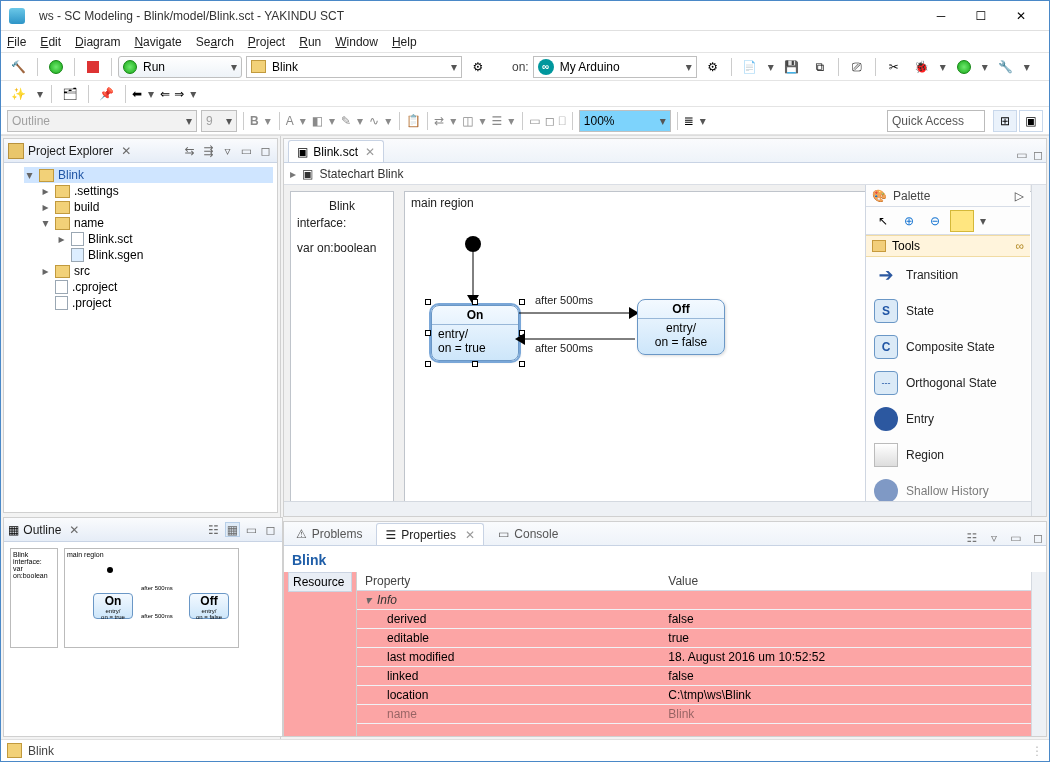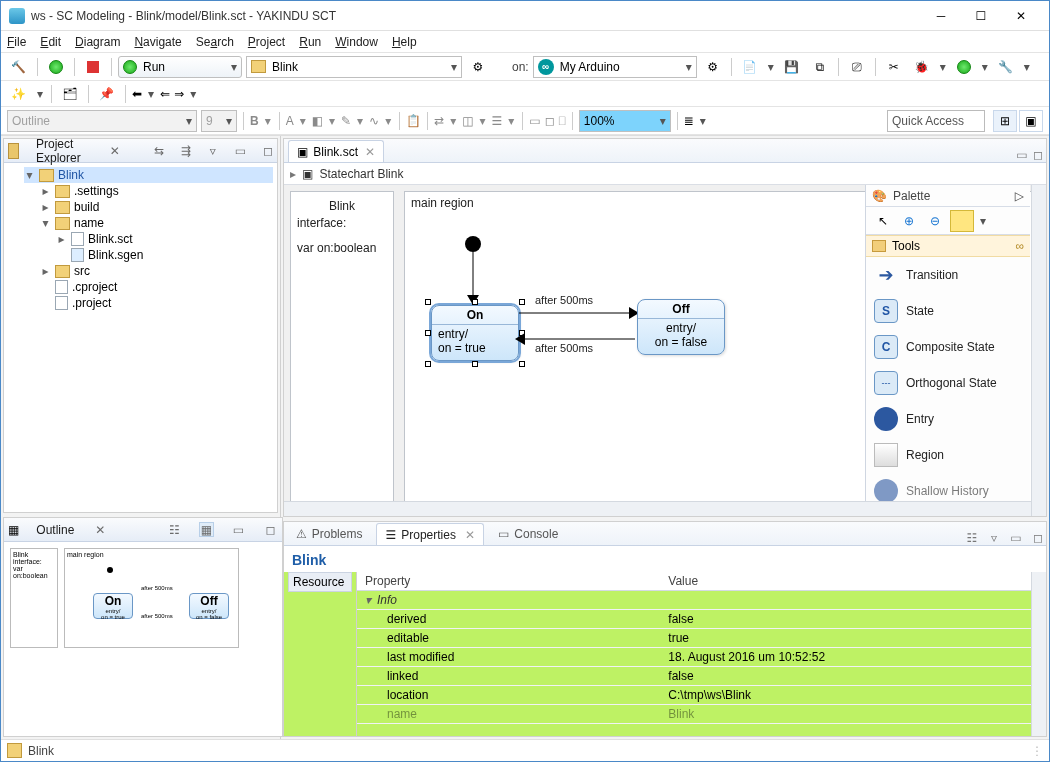--- a/index.html
+++ b/index.html
@@ -1,21 +1,21 @@
 <!DOCTYPE html>
 <html><head>
 <meta charset="utf-8">
 <style>
 * { box-sizing: border-box; margin: 0; padding: 0; font-family: "Segoe UI", Tahoma, sans-serif; font-size: 12px; }
 html, body { width: 1050px; height: 762px; overflow: hidden; background: #f0f0f0; }
 
 .win { width: 1050px; height: 762px; display: flex; flex-direction: column; border: 1px solid #4a88c7; background: #fff; }
 
 
-.titlebar { height: 30px; background: #fff; display: flex; align-items: center; padding: 0 8px; border-bottom: 1px solid #e0e0e0; }
+.titlebar { height: 30px; background: #fff; display: flex; align-items: center; padding: 0 8px; border-bottom: 1px solid #e0e0e0; gap: 8px; }
 .titlebar .icon-sc { width: 16px; height: 16px; background: linear-gradient(#6bc8e8,#2d94c7); border-radius: 3px; margin-right: 6px; }
 .titlebar .title { flex: 1; color: #333; }
 .titlebar .winbtns { display: flex; gap: 0; }
 .titlebar .winbtns div { width: 40px; height: 24px; display: flex; align-items: center; justify-content: center; color: #000; }
 
 
 .menubar { height: 22px; display: flex; align-items: center; padding: 0 6px; gap: 14px; background: #fff; border-bottom: 1px solid #e4e4e4; }
 .menubar span { color: #222; }
 .menubar span u { text-decoration: underline; }
 
@@ -35,21 +35,21 @@
 .quick { margin-left:auto; height:22px; border:1px solid #bbb; width:98px; padding:0 4px; display:flex; align-items:center; color:#555;}
 .persp { display:flex; gap:2px; margin-left:4px; }
 .persp .pbtn { width:24px; height:22px; border:1px solid #c9d8eb; background:#eaf2fb; display:flex; align-items:center; justify-content:center;}
 
 
 .workarea { flex:1; display:flex; overflow:hidden; border-top:1px solid #ddd; background:#f3f3f3; }
 .leftcol { width:280px; display:flex; flex-direction:column; border-right:1px solid #d0d0d0;}
 .rightcol { flex:1; display:flex; flex-direction:column; }
 
 .view { display:flex; flex-direction:column; background:#fff; border:1px solid #d0d0d0; margin:2px; }
-.view-head { height:24px; background:linear-gradient(#fafbfd,#e6edf7); border-bottom:1px solid #c8d3e4; display:flex; align-items:center; padding:0 4px; gap:17px; }
+.view-head { height:24px; background:linear-gradient(#fafbfd,#e6edf7); border-bottom:1px solid #c8d3e4; display:flex; align-items:center; padding:0 4px; gap:4px; }
 .view-head .title { color:#1a1a1a; }
 .view-head .x { margin-left:2px; width:14px; color:#6a6a6a; text-align:center;}
 .view-head .spacer { flex:1; }
 .view-head .mini { width:15px; height:15px; display:flex; align-items:center; justify-content:center; color:#6a6a6a;}
 .viewicon { width:16px; height:16px; background:#e9c66b; border:1px solid #b8923d; }
 
 .tree { padding:4px 4px; overflow:auto; flex:1; }
 .tree ul { list-style:none; padding-left:16px; }
 .tree li { padding:1px 0; display:flex; align-items:center; gap:4px; white-space:nowrap; }
 .tree li.sel { background:#cfe5ff; }
@@ -106,21 +106,21 @@
 .mini-state { position:absolute; background:linear-gradient(#f3f9ff,#cde6fa); border:1px solid #6a97c6; border-radius:4px; font-size:8px;}
 .mini-state .mn { font-weight:bold; text-align:center; }
 
 .props { flex:1; display:flex; flex-direction:column; }
 .ptabs { height:24px; display:flex; align-items:flex-end; background:linear-gradient(#fafbfd,#eef3f9); border-bottom:1px solid #c8d3e4; padding-left:4px; gap:6px;}
 .ptab { height:22px; padding:0 8px; display:flex; align-items:center; gap:5px; color:#555;}
 .ptab.active { background:#fff; border:1px solid #c8d3e4; border-bottom:none; border-top-left-radius:3px; border-top-right-radius:3px; color:#222;}
 .ptabs .spacer{flex:1;}
 .ptabs .mini{width:16px;color:#777;text-align:center;}
 
-.pbody { flex:1; display:flex; background:#bef264; }
+.pbody { flex:1; display:flex; background:#fca5a5; }
 .pside { width:73px; border-right:1px solid #d0d0d0; display:flex; flex-direction:column; }
 .pside .rcat { background:#e9eef5; border:1px solid #cbd4e2; margin:0 4px 2px; padding:2px 4px; }
 .ptable { flex:1; overflow:auto; }
 .ptable table { width:100%; border-collapse:collapse; }
 .ptable th,.ptable td { text-align:left; padding:2px 8px; border-bottom:1px solid #f0f2f6; vertical-align:top; }
 .ptable th { background:#fff; font-weight:normal; color:#444; border-bottom:1px solid #d4dae4;}
 .ptable .grp td { color:#333;font-style:italic; }
 .ptable .grp .tw { display:inline-block; width:12px; color:#666; }
 .vscroll { width:15px; background:#eef1f5; border-left:1px solid #d4d9e0;}
 

